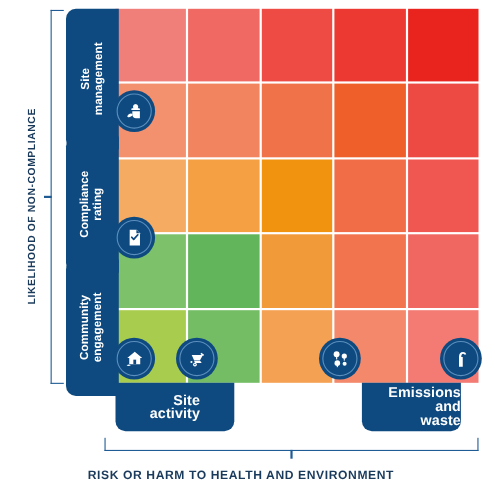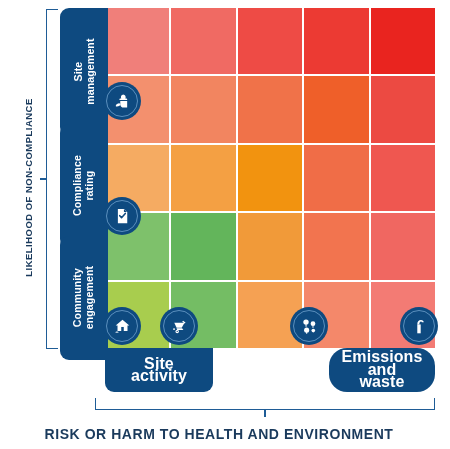--- a/index.html
+++ b/index.html
@@ -46,21 +46,21 @@
     border-bottom:1.6px solid #1f5c96;
     border-left:1.6px solid #1f5c96;
     border-right:1.6px solid #1f5c96;
     box-sizing:border-box;
   }
   #x-tick{
     position:absolute;left:264px;top:409px;width:1.6px;height:8px;background:#1f5c96;
   }
   #x-axis-label{
     position:absolute;left:0px;top:426px;width:438px;text-align:center;
-    font-size:14px;font-weight:700;letter-spacing:.55px;color:#1a3a5c;
+    font-size:11px;font-weight:700;letter-spacing:.55px;color:#1a3a5c;
   }
 
   
   .pill{
     position:absolute;background:#0e4a80;color:#ffffff;
     display:flex;align-items:center;justify-content:center;
     box-sizing:border-box;
   }
   .pill-row{
     left:60px;width:48px;
@@ -73,26 +73,26 @@
   }
   #pill-site-management{top:8px;height:128px;}
   #pill-compliance-rating{top:124px;height:124px;}
   #pill-community-engagement{top:236px;height:124px;}
 
   .pill-col{
     top:348px;height:44px;
     border-radius:0 0 9px 9px;
   }
   .pill-col .txt{
-    text-align:center;white-space:pre-line;
-    font-size:16px;font-weight:700;line-height:12.4px;letter-spacing:.1px;
+    text-align:right;white-space:pre-line;
+    font-size:13px;font-weight:700;line-height:12.4px;letter-spacing:.1px;
   }
   #pill-site-activity{left:105px;width:108px;}
   #pill-proximity-of-receptors{left:217px;width:108px;}
-  #pill-emissions-and-waste{left:329px;width:106px;border-radius:18px;}
+  #pill-emissions-and-waste{left:329px;width:90px;}
 
   
   .badge{
     position:absolute;width:38px;height:38px;border-radius:50%;
     background:#0e4a80;
     display:flex;align-items:center;justify-content:center;
   }
   .badge .ring{
     width:30px;height:30px;border-radius:50%;
     border:1.4px solid #5b8fbd;

